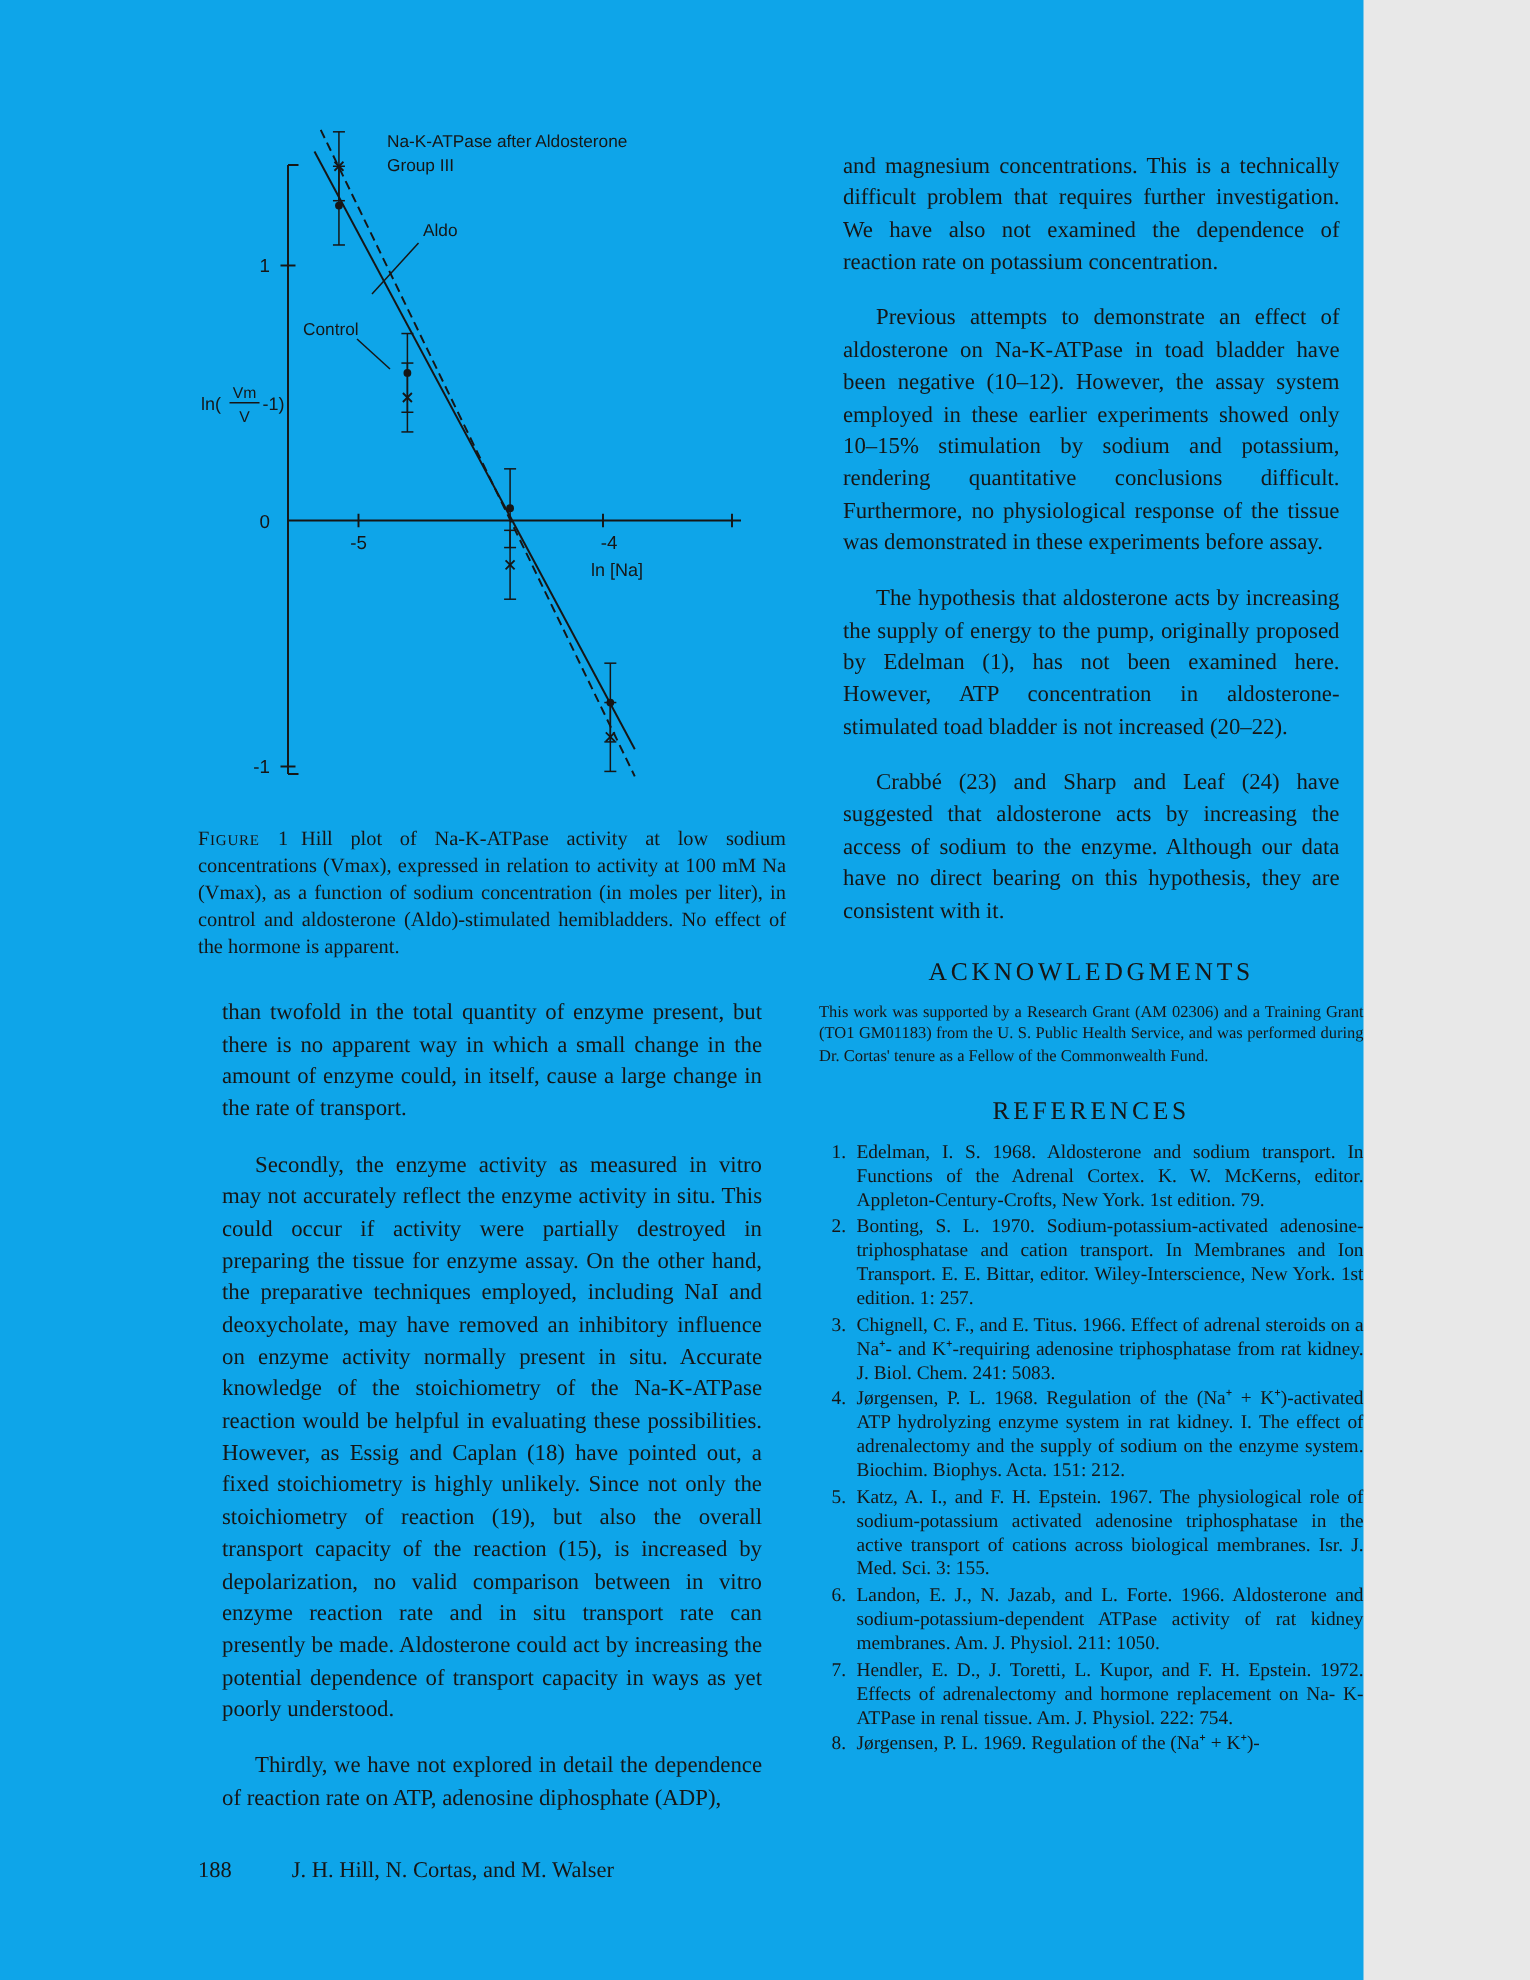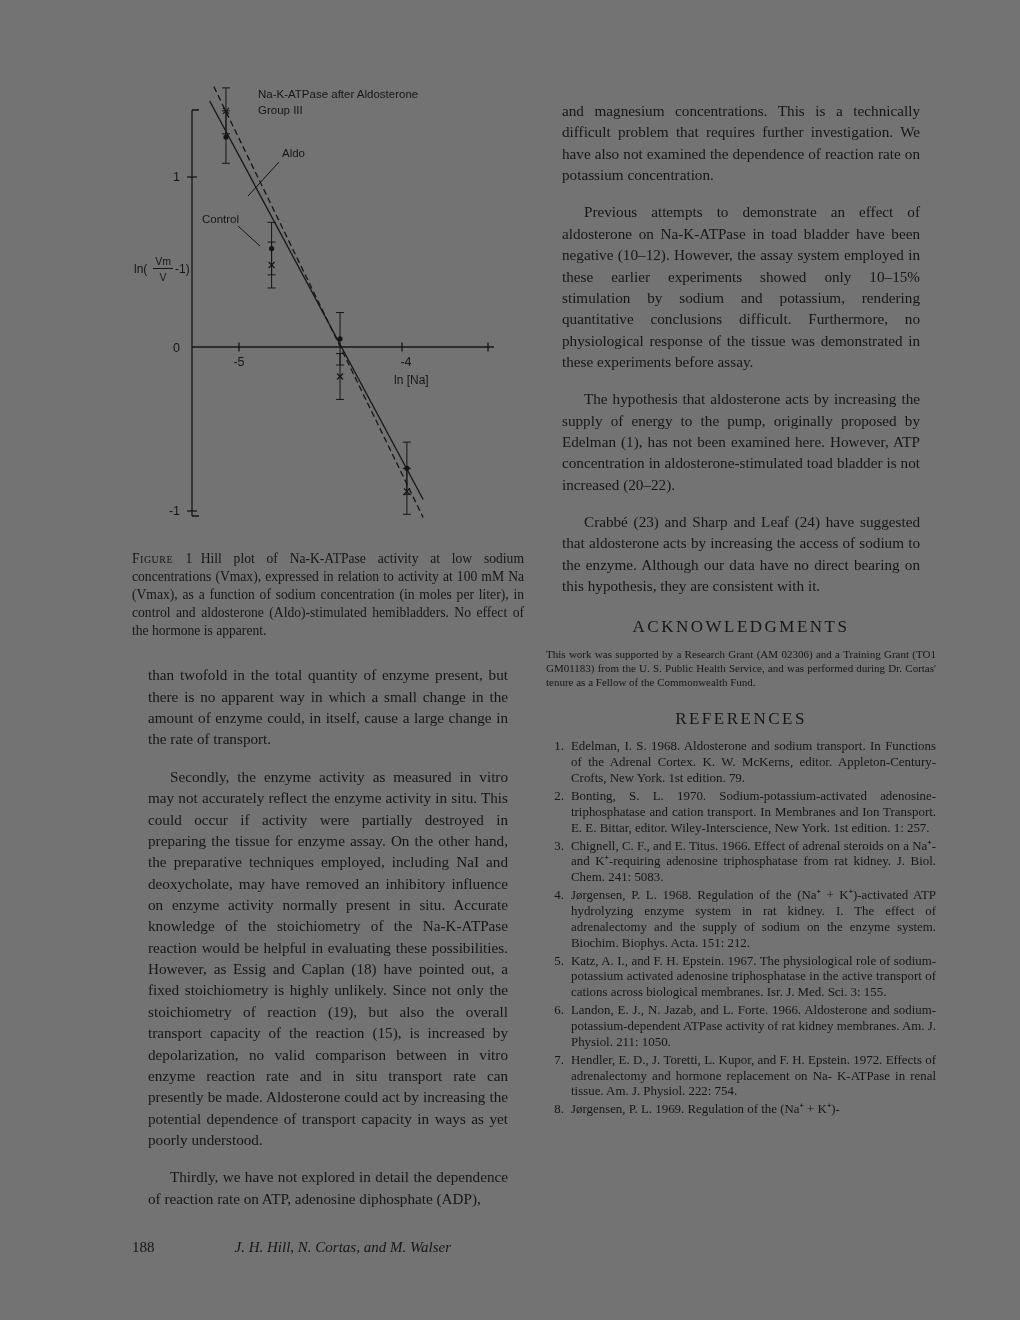--- a/index.html
+++ b/index.html
@@ -1,17 +1,17 @@
 <!DOCTYPE html>
 <html><head>
 <meta charset="utf-8">
 <style>
   html,body{margin:0;padding:0;background:#e8e8e8;}
   .page{
-    width:1020px;height:1320px;background:#737373;position:relative;
+    width:909px;height:1320px;background:#0ea5e9;position:relative;
     font-family:"Liberation Serif", serif;color:#161616;overflow:hidden;
   }
   .columns{display:flex;padding:84px 0 0 132px;}
   .col-left{width:392px;margin-right:22px;}
   .col-right{width:390px;}
 
   
   .figure-wrap{width:392px;height:452px;position:relative;}
   .figure-wrap svg{display:block;}
   svg text{font-family:"Liberation Sans", sans-serif;fill:#161616;}
@@ -23,21 +23,21 @@
 
   .caption{margin:14px 0 0;font-size:13.6px;line-height:1.33;text-align:justify;}
   .caption .cap-label{font-variant:small-caps;letter-spacing:.5px;margin-right:8px;}
 
   .body-p{margin:16px;font-size:15.2px;line-height:1.405;text-align:justify;}
   .first-after-caption{margin-top:24px;}
   .indent{text-indent:22px;}
 
   .footer{margin-top:30px;font-size:15px;display:flex;align-items:baseline;}
   .footer .page-num{margin-right:40px;}
-  .footer .authors{font-style:italic;margin-left:40px;}
+  .footer .authors{}
 
   .section-heading{
     font-size:17px;font-weight:400;letter-spacing:2.5px;text-align:center;
     margin:20px 0 10px;
   }
   .ack-text{margin:0;font-size:11px;line-height:1.3;text-align:justify;}
 
   .refs{margin-top:4px;}
   .ref{display:flex;font-size:12.9px;line-height:1.23;margin-bottom:2px;}
   .ref-num{flex:none;width:18px;text-align:right;margin-right:7px;}

